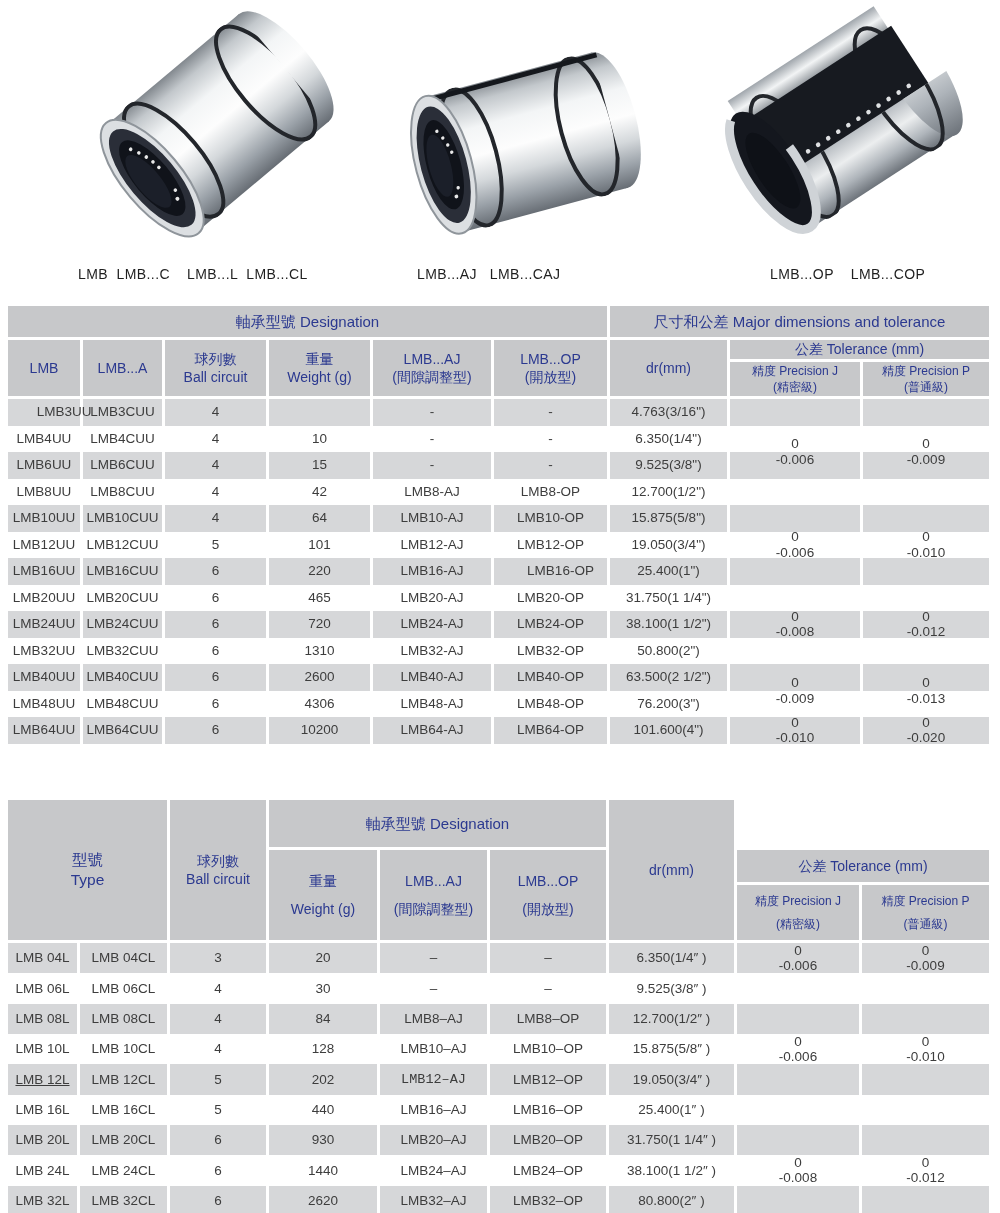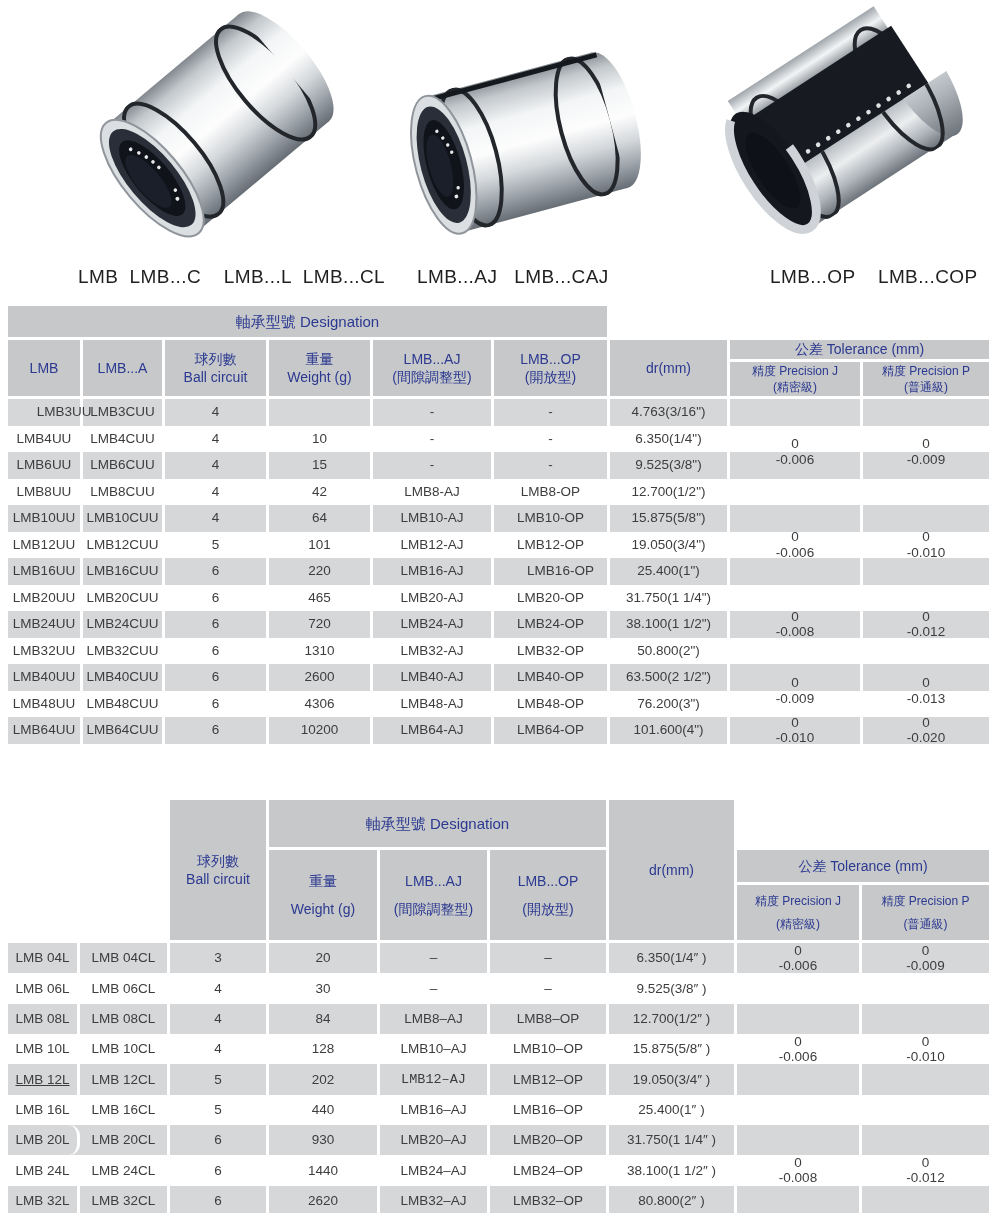--- a/index.html
+++ b/index.html
@@ -1,21 +1,21 @@
 <!DOCTYPE html>
 <html><head>
 <meta charset="utf-8">
 <style>
   html,body{margin:0;padding:0;}
   body{font-family:"Liberation Sans","DejaVu Sans",sans-serif;background:#fff;}
   .page{position:relative;width:1000px;height:1213px;background:#ffffff;overflow:hidden;}
 
   
   .photo{position:absolute;}
-  .plabel{position:absolute;top:266px;font-size:19px;color:#1f1f1f;letter-spacing:.4px;white-space:pre;}
+  .plabel{position:absolute;top:266px;font-size:14px;color:#1f1f1f;letter-spacing:.4px;white-space:pre;}
 
   
   .tbl{position:absolute;left:8px;width:984px;}
   .grid{display:grid;width:984px;}
   .t1cols{grid-template-columns:75px 82px 104px 104px 121px 116px 120px 133px 129px;}
   .t2cols{grid-template-columns:72px 90px 99px 111px 110px 119px 128px 125px 130px;}
   .t1head{grid-template-rows:34px 22px 34px;}
   .t2head{grid-template-rows:50px 35px 55px;}
   .t1body{grid-auto-rows:26.5px;margin-top:3px;}
   .t2body{grid-auto-rows:30.33px;margin-top:3px;}
@@ -175,20 +175,21 @@
     </g>
   </svg>
 
   <div class="plabel" style="left:78px">LMB  LMB...C    LMB...L  LMB...CL</div>
   <div class="plabel" style="left:417px">LMB...AJ   LMB...CAJ</div>
   <div class="plabel" style="left:770px">LMB...OP    LMB...COP</div>
 
   <div class="tbl" style="top:306px">
     <div class="grid t1cols t1head">
       <div class="hd f15 bb" style="grid-column:1/7;grid-row:1">軸承型號  Designation</div>
+      <div class="hd f15 bb" style="grid-column:7/10;grid-row:1">尺寸和公差  Major dimensions and tolerance</div>
       <div class="hd f14" style="grid-column:1;grid-row:2/4">LMB</div>
       <div class="hd f14" style="grid-column:2;grid-row:2/4">LMB...A</div>
       <div class="hd f14" style="grid-column:3;grid-row:2/4">球列數
 Ball circuit</div>
       <div class="hd f14" style="grid-column:4;grid-row:2/4">重量
 Weight (g)</div>
       <div class="hd f14" style="grid-column:5;grid-row:2/4">LMB...AJ
 (間隙調整型)</div>
       <div class="hd f14" style="grid-column:6;grid-row:2/4">LMB...OP
 (開放型)</div>
@@ -322,20 +323,22 @@
 -0.013</div>
         <div class="bc" style="grid-area: 13 / 8 / span 1;">0
 -0.010</div>
         <div class="bc" style="grid-area: 13 / 9 / span 1;">0
 -0.020</div>
       </div>
   </div>
 
   <div class="tbl" style="top:800px">
     <div class="grid t2cols t2head">
+      <div class="hd f16" style="grid-column:1/3;grid-row:1/4">型號
+Type</div>
       <div class="hd f14" style="grid-column:3;grid-row:1/4">球列數
 Ball circuit</div>
       <div class="hd f15 bb" style="grid-column:4/7;grid-row:1">軸承型號  Designation</div>
       <div class="hd f14 sp" style="grid-column:4;grid-row:2/4">重量
 Weight (g)</div>
       <div class="hd f14 sp" style="grid-column:5;grid-row:2/4">LMB...AJ
 (間隙調整型)</div>
       <div class="hd f14 sp" style="grid-column:6;grid-row:2/4">LMB...OP
 (開放型)</div>
       <div class="hd f14" style="grid-column:7;grid-row:1/4">dr(mm)</div>
@@ -388,21 +391,21 @@
         <div class="bc" style="grid-area: 5 / 7;">19.050(3/4″ )</div>
         <div class="stripe w" style="grid-row: 6;"></div>
         <div class="bc" style="grid-area: 6 / 1;">LMB 16L</div>
         <div class="bc" style="grid-area: 6 / 2;">LMB 16CL</div>
         <div class="bc" style="grid-area: 6 / 3;">5</div>
         <div class="bc" style="grid-area: 6 / 4;">440</div>
         <div class="bc" style="grid-area: 6 / 5;">LMB16–AJ</div>
         <div class="bc" style="grid-area: 6 / 6;">LMB16–OP</div>
         <div class="bc" style="grid-area: 6 / 7;">25.400(1″ )</div>
         <div class="stripe g" style="grid-row: 7;"></div>
-        <div class="bc" style="grid-area: 7 / 1; border-radius: 11px;">LMB 20L</div>
+        <div class="bc" style="grid-area: 7 / 1;">LMB 20L</div>
         <div class="bc" style="grid-area: 7 / 2;">LMB 20CL</div>
         <div class="bc" style="grid-area: 7 / 3;">6</div>
         <div class="bc" style="grid-area: 7 / 4;">930</div>
         <div class="bc" style="grid-area: 7 / 5;">LMB20–AJ</div>
         <div class="bc" style="grid-area: 7 / 6;">LMB20–OP</div>
         <div class="bc" style="grid-area: 7 / 7;">31.750(1 1/4″ )</div>
         <div class="stripe w" style="grid-row: 8;"></div>
         <div class="bc" style="grid-area: 8 / 1;">LMB 24L</div>
         <div class="bc" style="grid-area: 8 / 2;">LMB 24CL</div>
         <div class="bc" style="grid-area: 8 / 3;">6</div>

